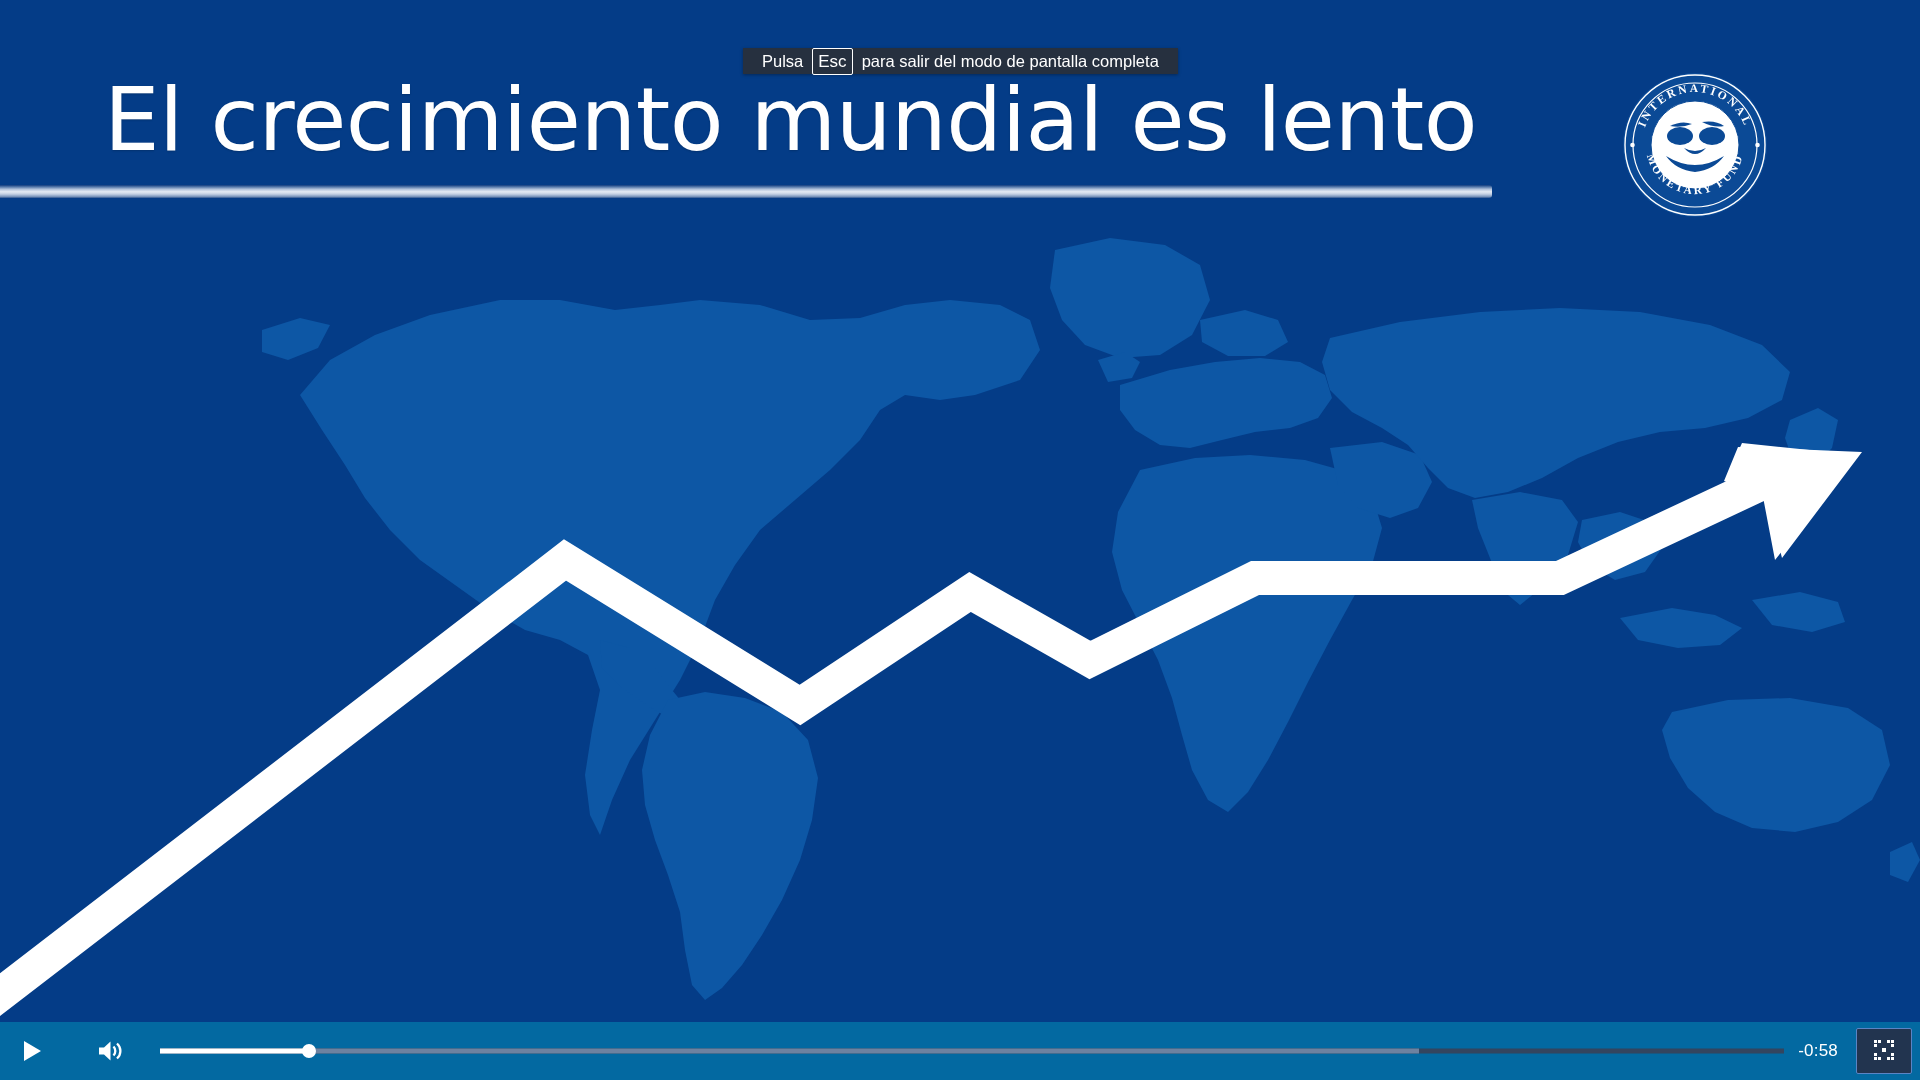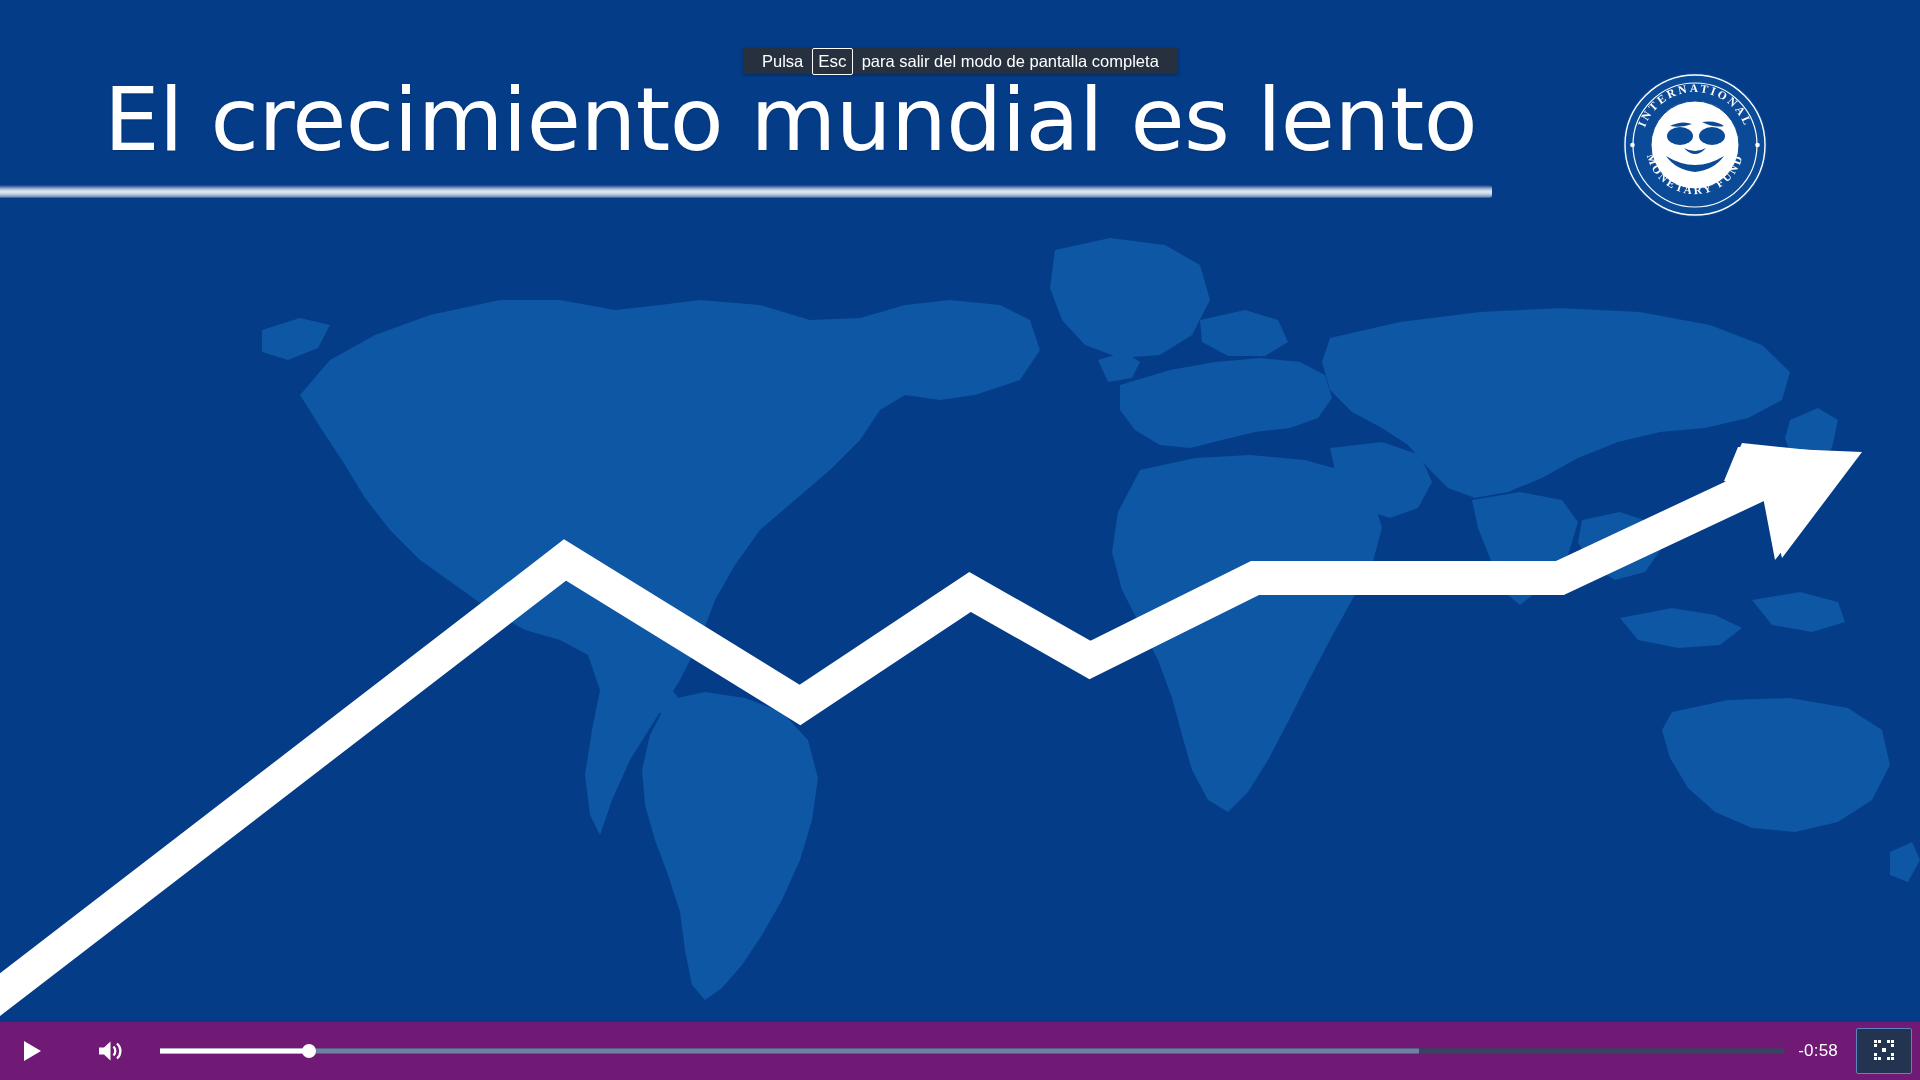--- a/index.html
+++ b/index.html
@@ -242,21 +242,21 @@
     </div>
 
   </div>
 
   <div id="fullscreen-toast">
     <span>Pulsa</span>
     <span class="key">Esc</span>
     <span>para salir del modo de pantalla completa</span>
   </div>
 
-  <div id="control-bar" style="background: #701a75;">
+  <div id="control-bar" style="background: #0369a1;">
 
     <button class="ctrl-btn" id="play-button">
       <span>
         <svg width="20" height="22" viewBox="0 0 20 22" xmlns="http://www.w3.org/2000/svg">
           <polygon points="2,1 2,21 19,11" fill="#ffffff"></polygon>
         </svg>
       </span>
     </button>
 
     <button class="ctrl-btn" id="volume-button">

